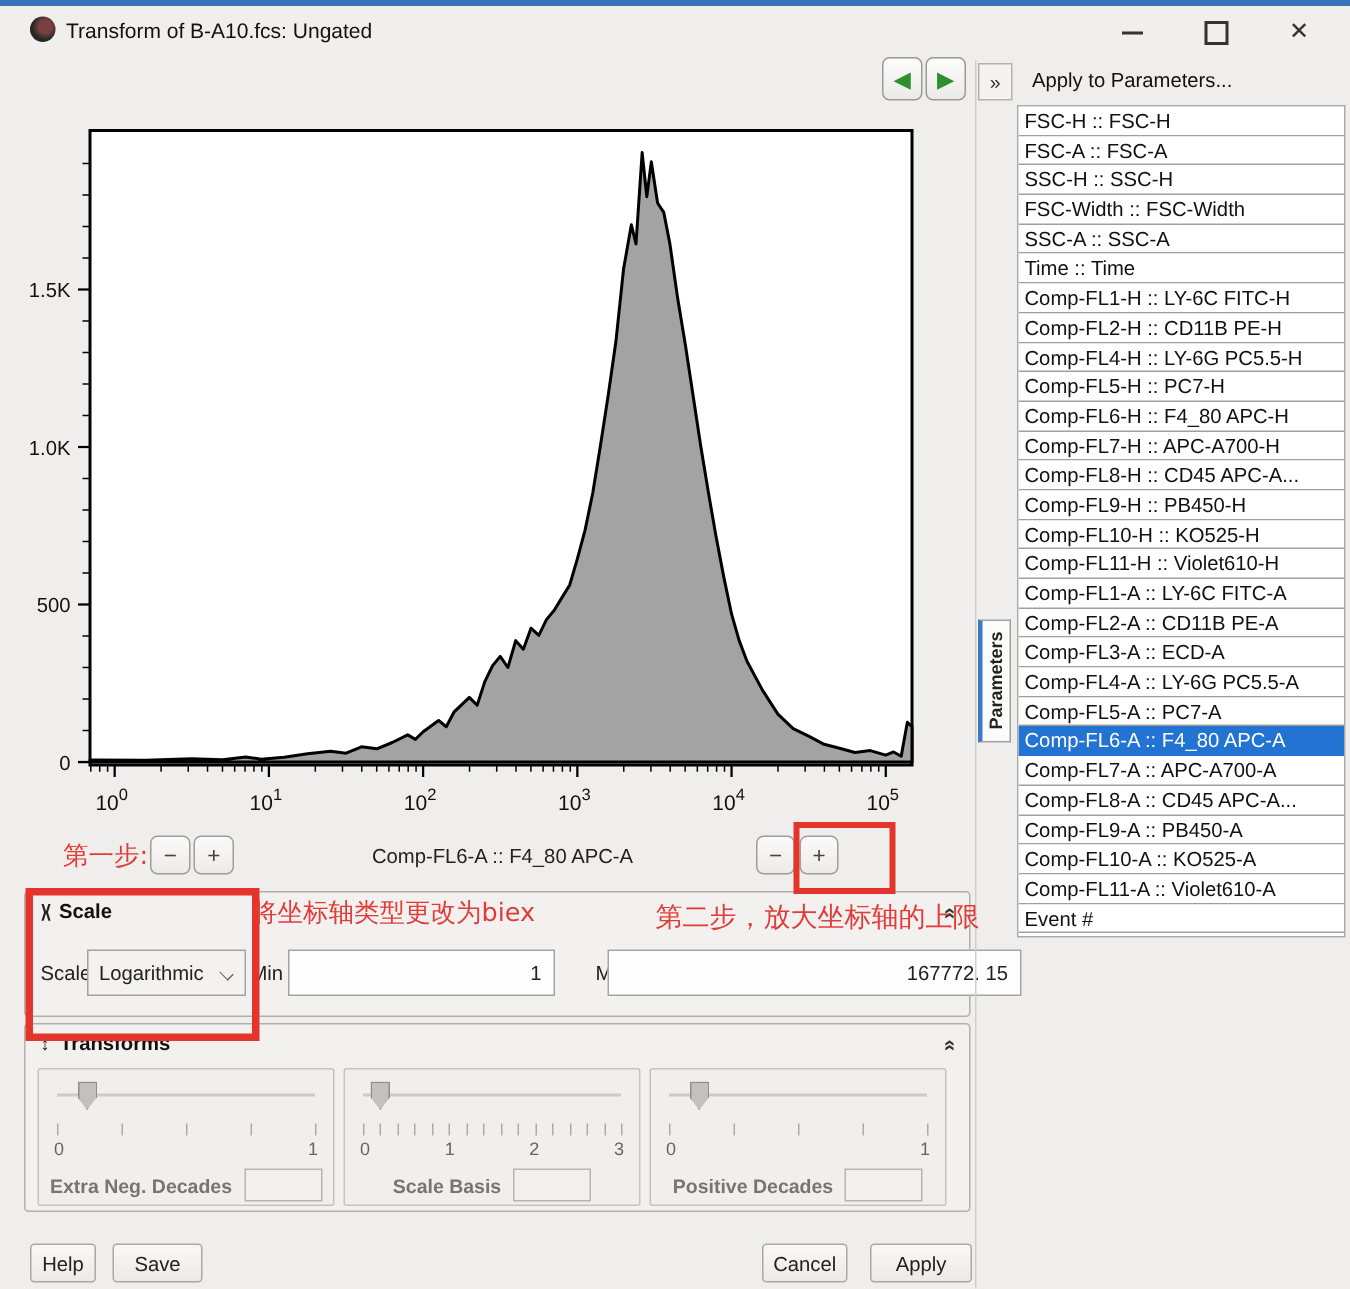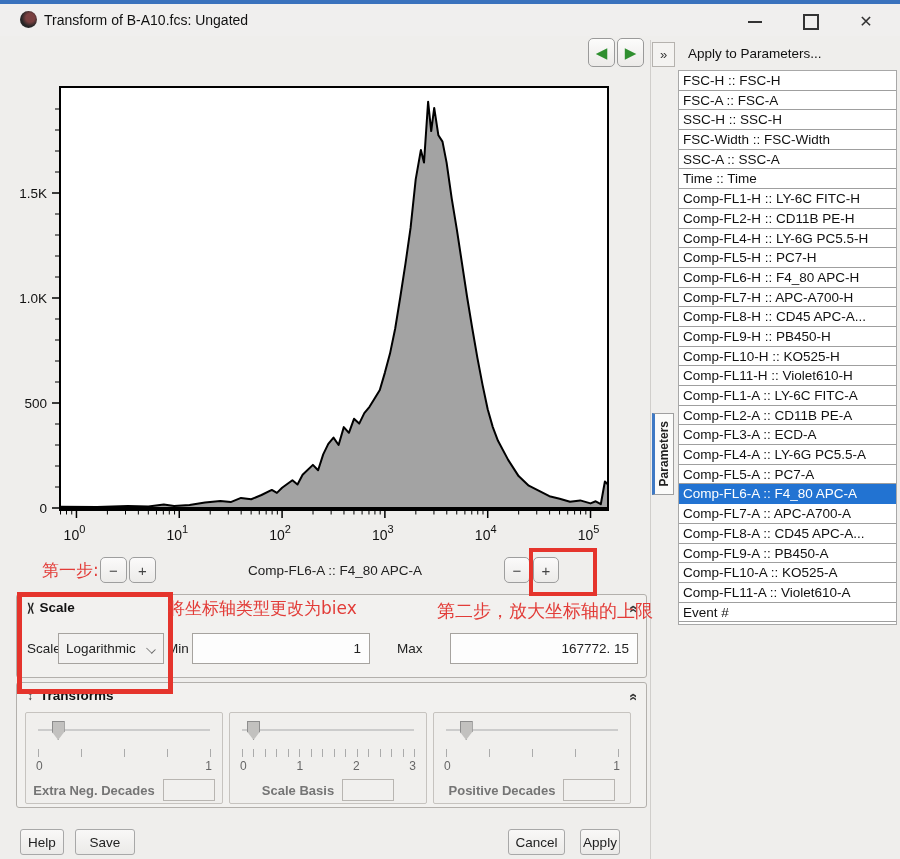--- a/index.html
+++ b/index.html
@@ -207,21 +207,21 @@
   </div>
   <span class="chev-up">»</span>
   <span class="abs field-label" style="left:10px;top:46px;">Scale</span>
   <div class="dropdown" style="left:41px;top:38px;width:106px;">
     <span>Logarithmic</span>
     <span class="dd-chev"></span>
   </div>
   <span class="abs field-label" style="left:150px;top:46px;">Min</span>
   <input class="tinput" style="left: 175px; top: 38px; width: 178px;" readonly="" value="1">
   <span class="abs field-label" style="left:380px;top:46px;">Max</span>
-  <input class="tinput" style="left: 388px; top: 38px; width: 188px; margin-left: 45px;" readonly="" value="167772. 15">
+  <input class="tinput" style="left: 388px; top: 38px; width: 276px;" readonly="" value="167772. 15">
 </div>
 
 <div class="abs red-text" style="left:168px;top:597px;font-size:17px;">将坐标轴类型更改为biex</div>
 <div class="abs red-text" style="left:437px;top:599px;font-size:18px;">第二步，放大坐标轴的上限</div>
 <div class="abs red-rect" style="left:17px;top:592px;width:146px;height:92px;border-width:5px;"></div>
 
 <div class="abs panel" style="left:16px;top:682px;width:631px;height:126px;">
   <div class="panel-head">
     <span class="panel-icon" style="letter-spacing:0;">↕</span>
     <span class="panel-title">Transforms</span>
@@ -304,21 +304,21 @@
     <div class="srow">
         <span class="slbl">Positive Decades</span>
         <input readonly="" value="" style="">
       </div>
   </div>
 </div>
 
 <div class="fbtn" style="left:20px;top:829px;width:44px;">Help</div>
 <div class="fbtn" style="left:75px;top:829px;width:60px;">Save</div>
 <div class="fbtn" style="left:508px;top:829px;width:57px;">Cancel</div>
-<div class="fbtn" style="left:580px;top:829px;width:40px;text-align:right;">Apply</div>
+<div class="fbtn" style="left:580px;top:829px;width:68px;text-align:right;">Apply</div>
 
 <div class="abs vline" style="left:650px;top:40px;height:819px;"></div>
 <div class="abs expander">
     <span>»</span>
   </div>
 <div class="abs apply-label">Apply to Parameters...</div>
 <div class="abs param-list">
     <div class="param-item">FSC-H :: FSC-H</div>
     <div class="param-item">FSC-A :: FSC-A</div>
     <div class="param-item">SSC-H :: SSC-H</div>

